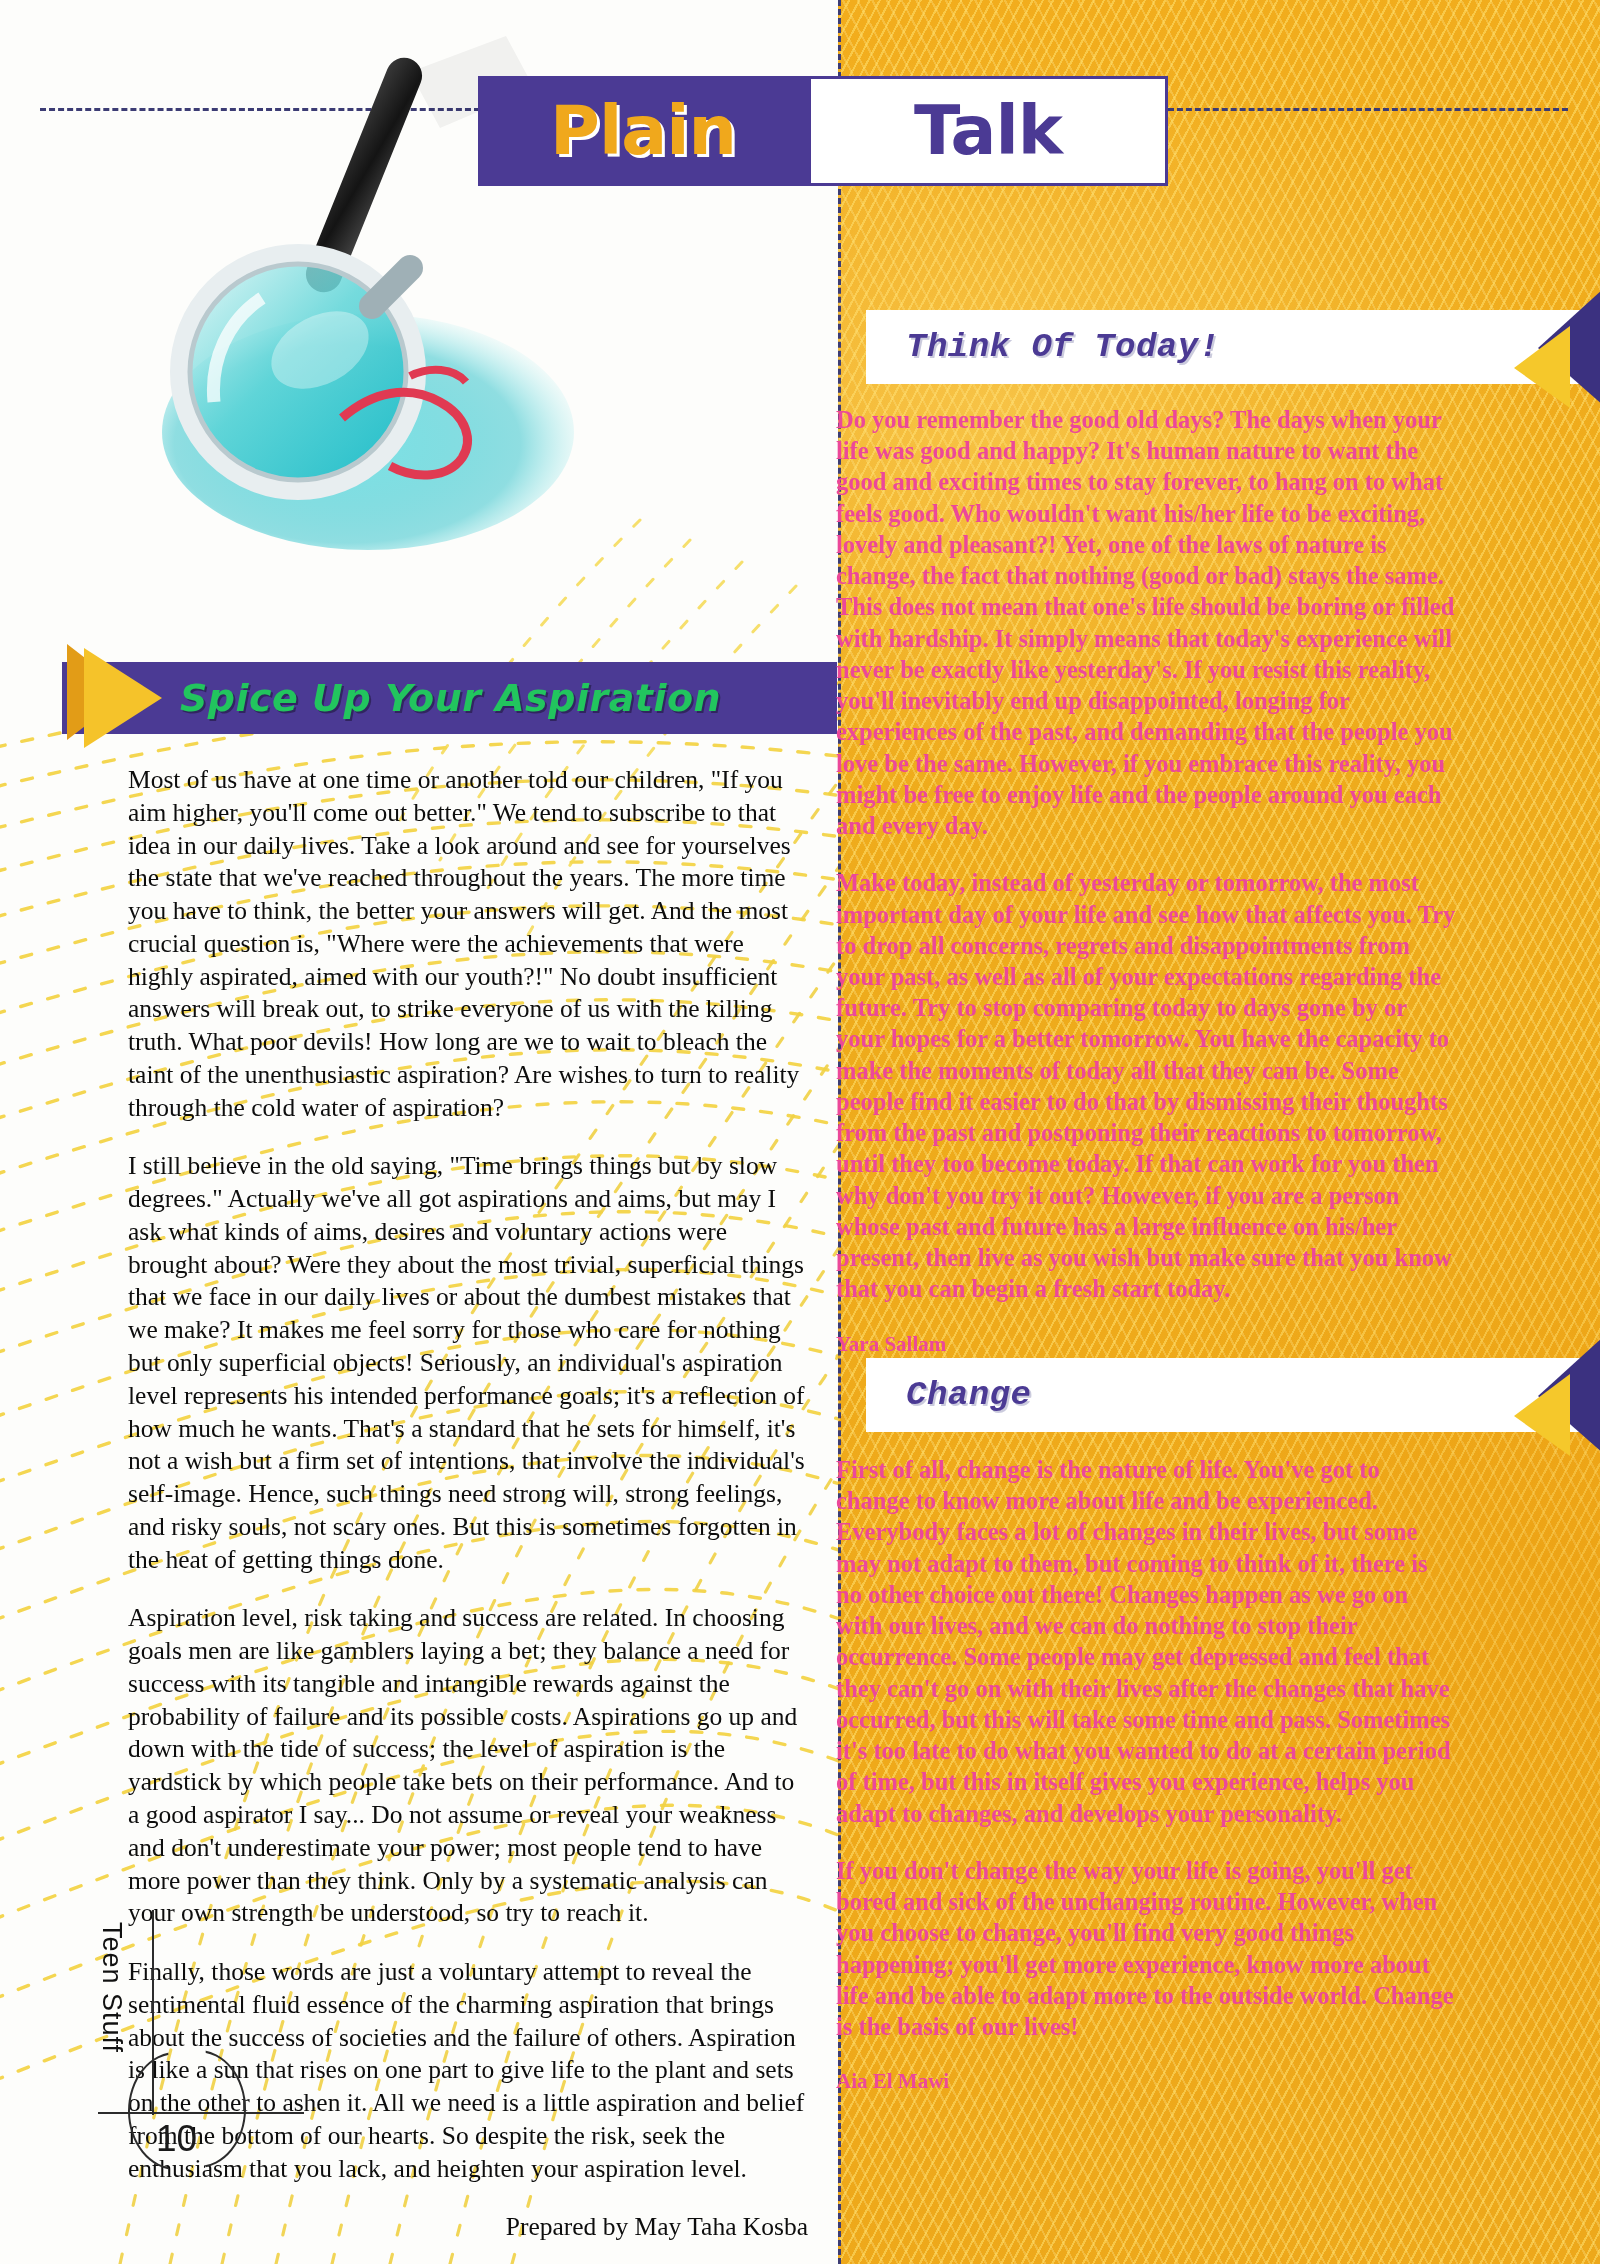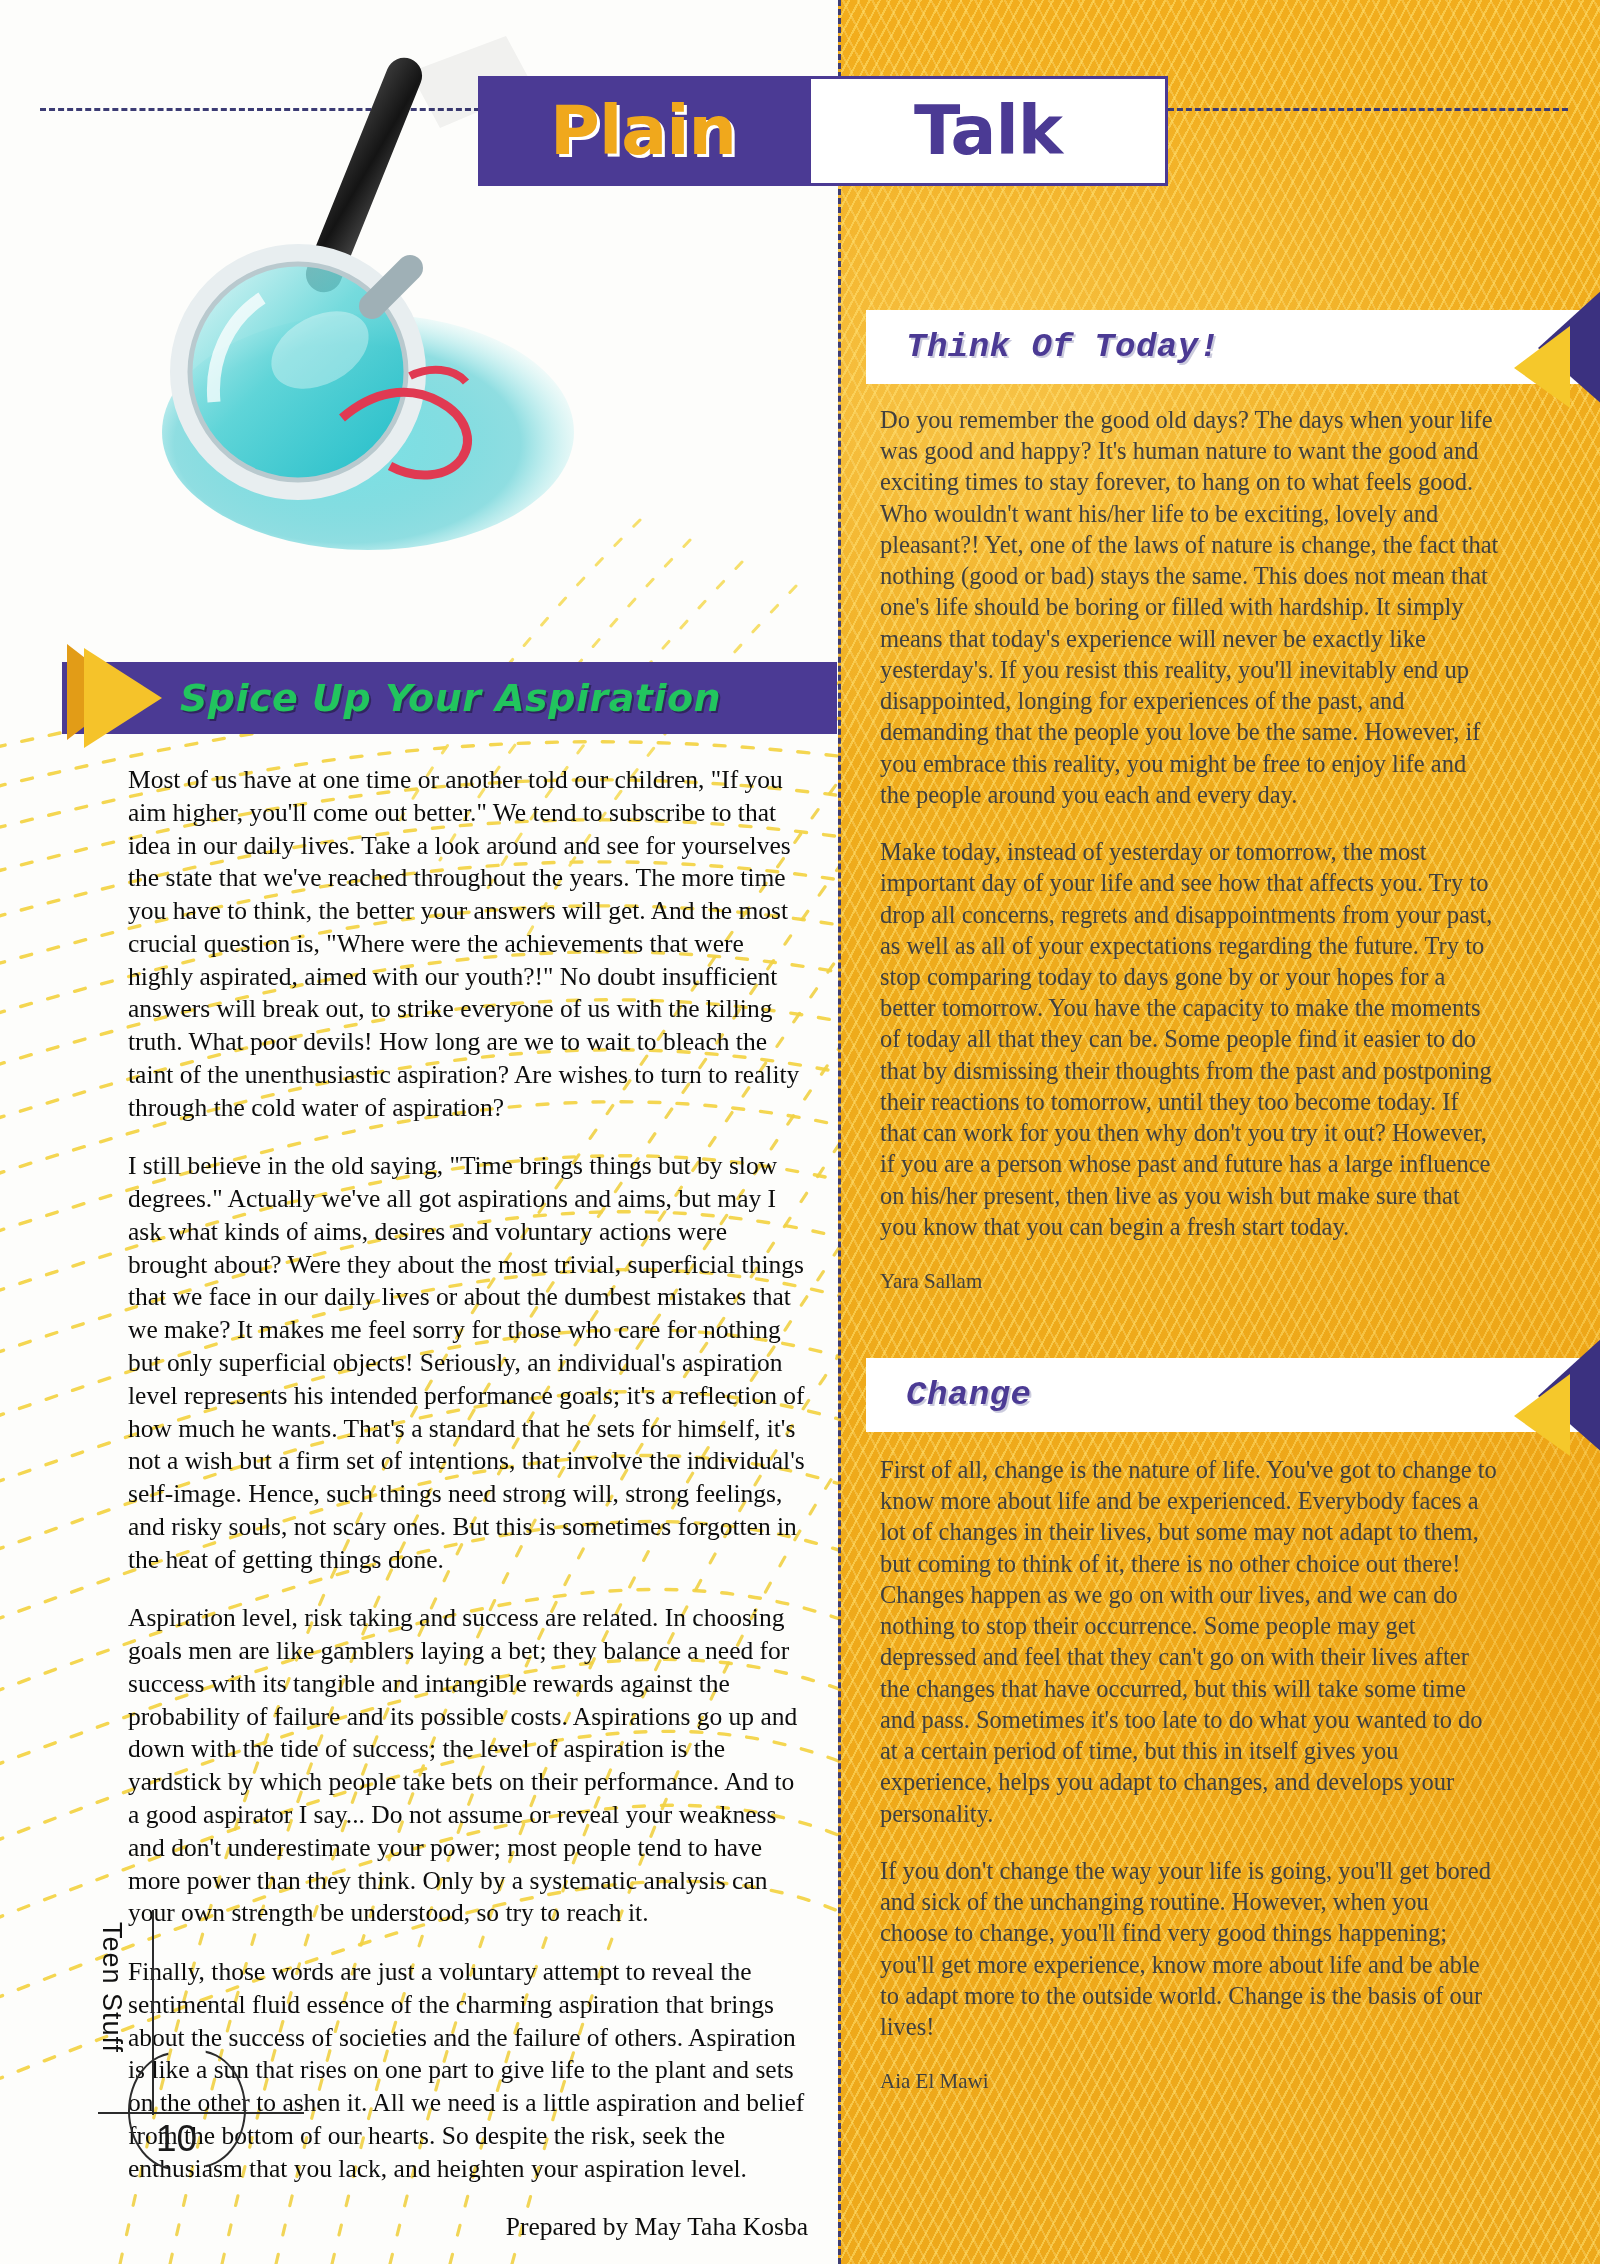--- a/index.html
+++ b/index.html
@@ -127,22 +127,22 @@
     position:absolute; left:128px; top:748px; width:680px;
     font-size:25.5px; line-height:1.285; color:#0d0d0d;
     text-align:left;
   }
   .col-left p { margin:16px 0 26px 0; }
   .byline-left {
     text-align:right; margin:0; font-size:25.5px; color:#0d0d0d;
   }
 
   .col-right {
-    position:absolute; left:880px; width:620px;
-    font-size:24.5px; line-height:1.275; color:#404040;
+    position:absolute; left:836px; width:620px;
+    font-size:24.5px; line-height:1.275; color:#ec4899;font-weight:bold;
   }
   .col-right p { margin:0 0 26px 0; }
   .byline-right { margin:6px 0 0 0; font-size:21px; }
 
   #think-body { top:404px; }
   #change-body { top:1454px; }
 
   
   .teen-stuff {
     position:absolute; left:96px; top:1922px;

